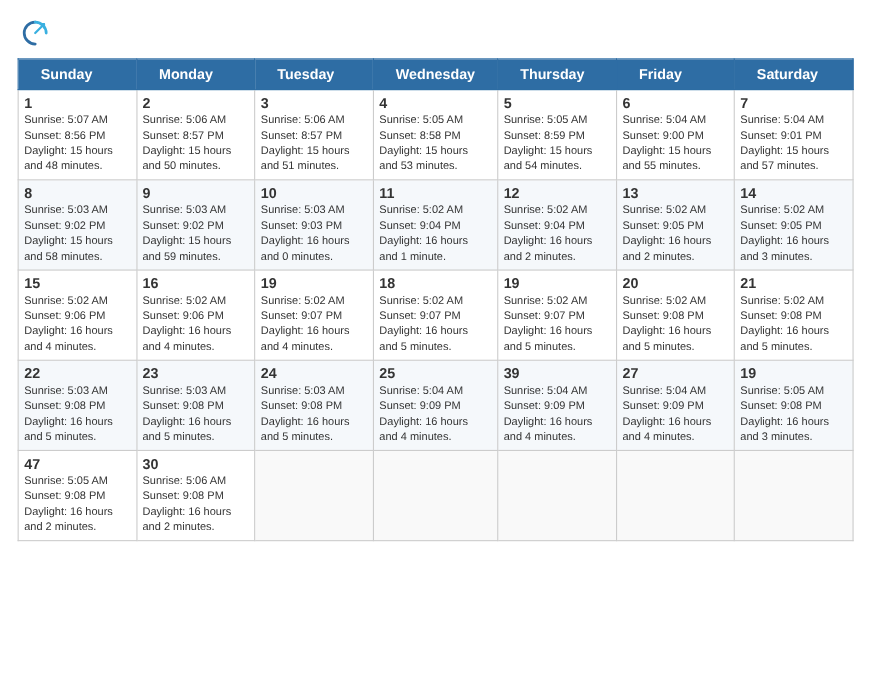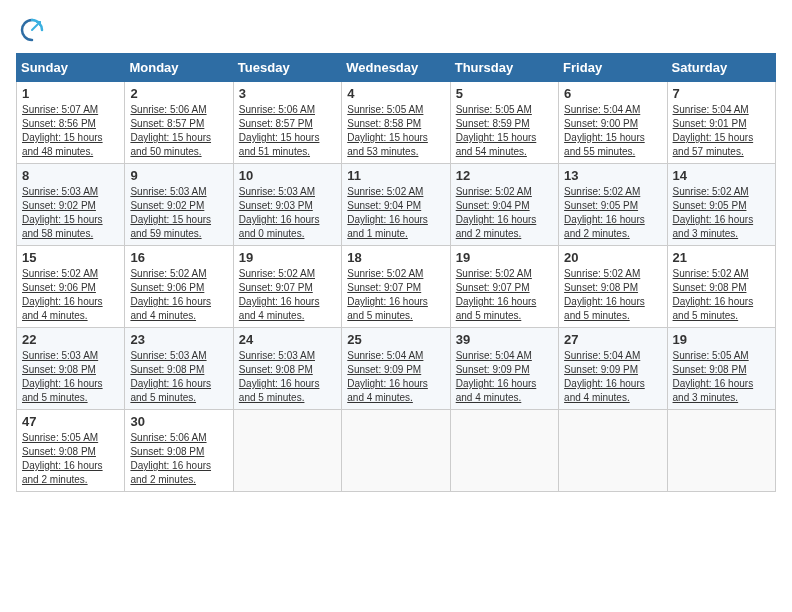--- a/index.html
+++ b/index.html
@@ -50,21 +50,21 @@
     .calendar-table {
       width: 100%;
       border-collapse: collapse;
       border: 1px solid #ccc;
     }
     .calendar-table th {
       background-color: #2e6da4;
       color: #fff;
       font-size: 13px;
       font-weight: bold;
-      padding: 6px 4px;
+      padding: 6px 20px;
       text-align: left;
       border: 1px solid #2e6da4;
     }
     .calendar-table td {
       vertical-align: top;
       border: 1px solid #ccc;
       padding: 4px 5px;
       width: calc(100% / 7);
       min-height: 80px;
       background: #fff;
@@ -77,21 +77,20 @@
     .day-number {
       font-size: 13px;
       font-weight: bold;
       display: block;
       margin-bottom: 2px;
     }
     .day-info {
       font-size: 10px;
       line-height: 1.4;
       color: #333;
-      text-decoration: underline;
     }
     .empty-cell {
       background: #f9f9f9 !important;
     }
     .last-row td {
       min-height: 70px;
     }
   </style>
 </head>
 <body>

